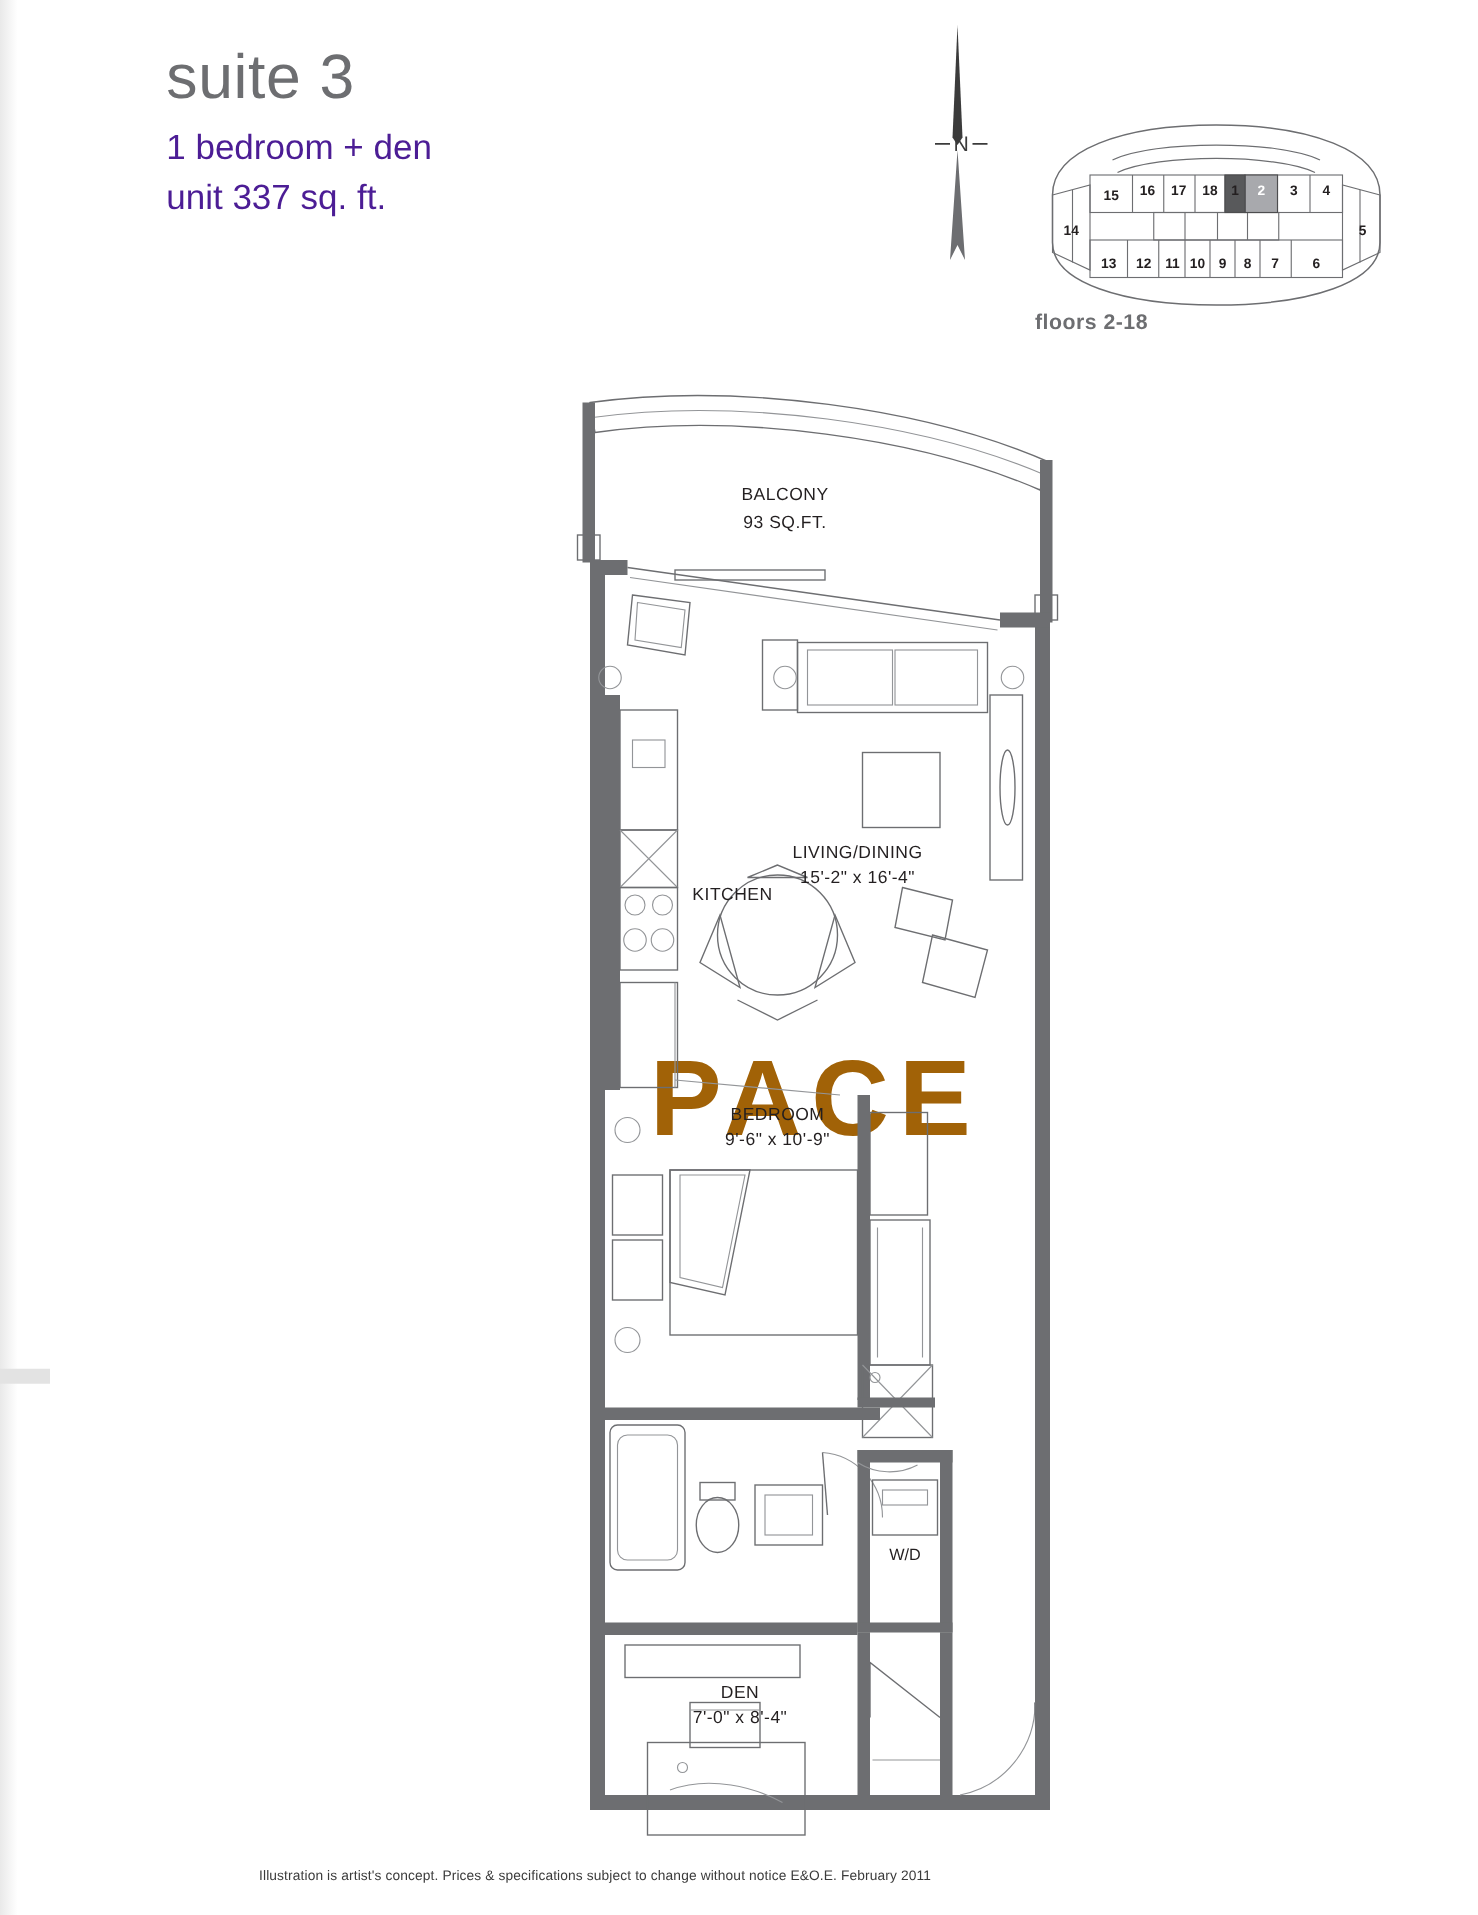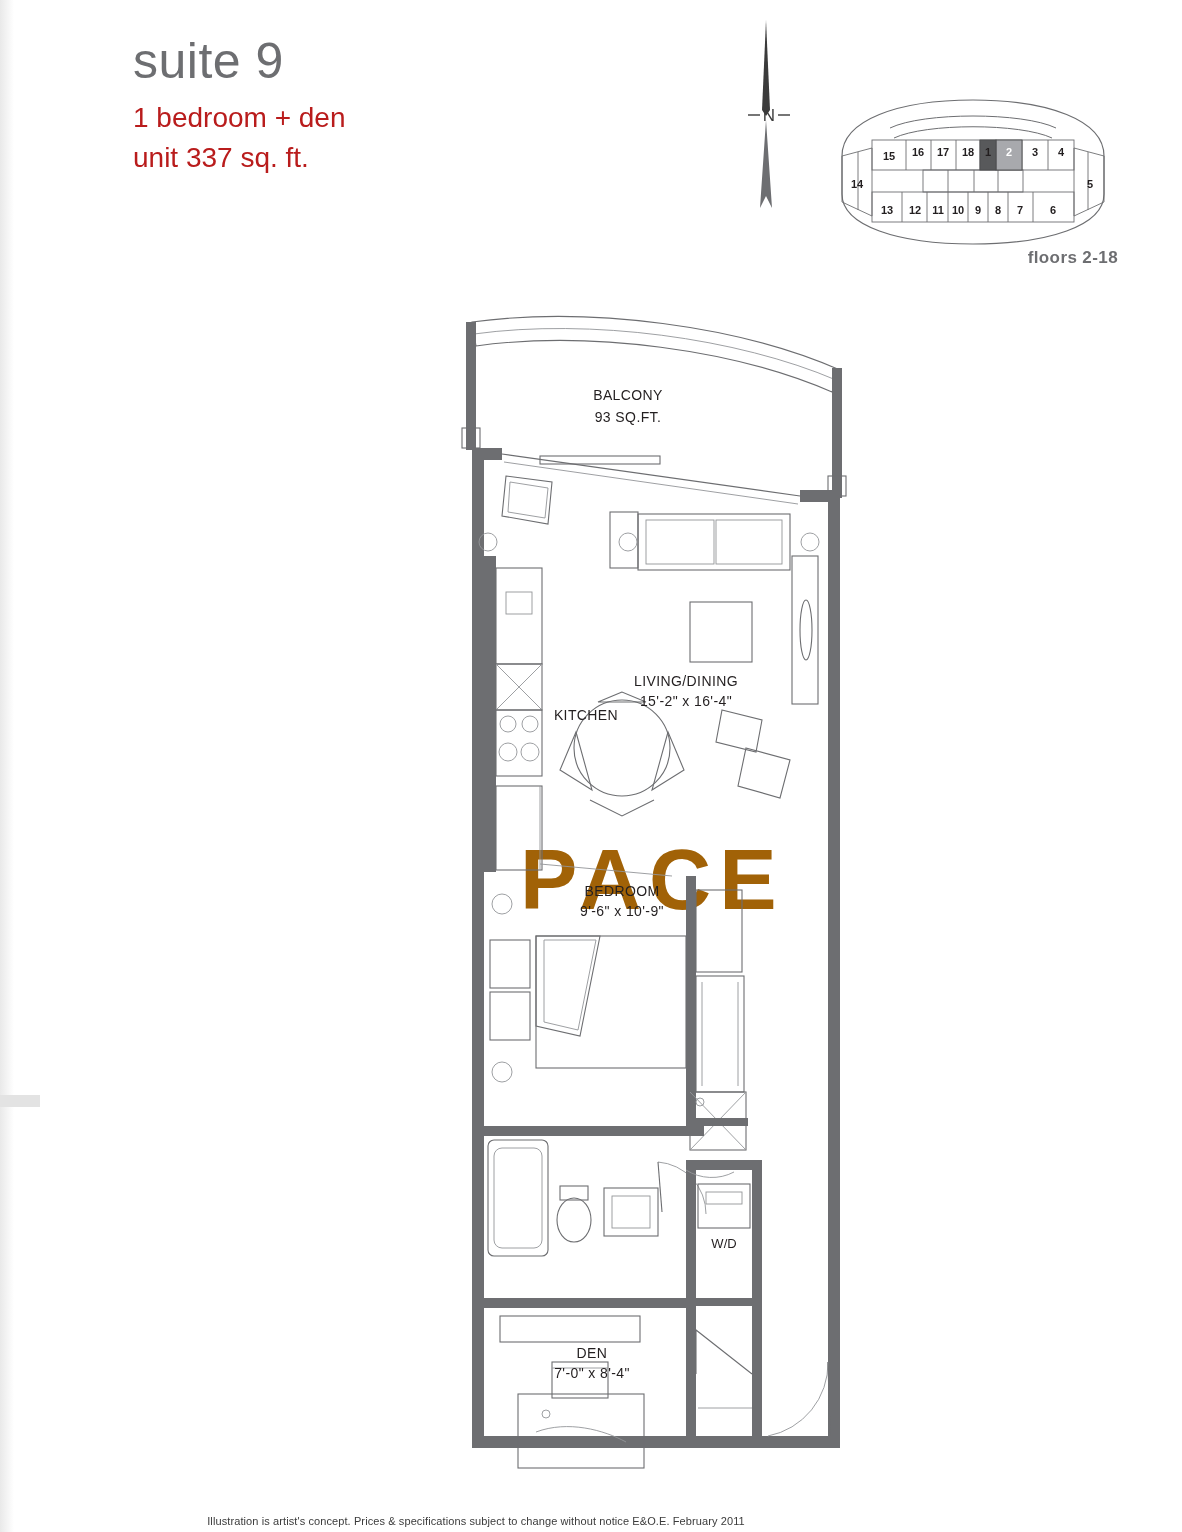--- a/index.html
+++ b/index.html
@@ -44,21 +44,21 @@
   .suite-title {
     font-size: 50px;
     font-weight: 400;
     color: #6d6e71;
     letter-spacing: 0.5px;
     line-height: 1;
     margin: 0 0 12px 0;
   }
   .title-line {
     font-size: 28px;
-    color: #b91c1c;
+    color: #4c1d95;
     line-height: 1.42;
     white-space: nowrap;
   }
 
   
   .north {
     position: absolute;
     left: 726px;
     top: 20px;
     width: 90px;
@@ -74,21 +74,21 @@
     width: 290px;
     height: 190px;
     font-weight: bold;
   }
   .keyplan svg { display: block; }
   .keyplan-caption {
     position: absolute;
     left: 0;
     top: 150px;
     width: 290px;
-    text-align: right;
+    text-align: left;
     font-size: 17px;
     color: #6d6e71;
     letter-spacing: 0.4px;
   }
 
   
   .floorplan {
     position: absolute;
     left: 440px;
     top: 300px;
@@ -100,21 +100,20 @@
   
   .footer {
     position: absolute;
     left: 0;
     top: 1495px;
     width: 952px;
     text-align: center;
     font-size: 11px;
     color: #3b3b3b;
     letter-spacing: 0.1px;
-    margin-top: 20px;
   }
 
   
   .watermark {
     position: absolute;
     left: 520px;
     top: 830px;
     font-size: 86px;
     color: #a16207;
     letter-spacing: 8px;
@@ -125,21 +124,21 @@
 </style>
 </head>
 <body>
 
 <div id="page">
 
   <div class="page-edge"></div>
   <div class="page-edge-b"></div>
 
   <div class="title-block">
-    <div class="suite-title">suite 9</div>
+    <div class="suite-title">suite 3</div>
     <div class="title-line">1 bedroom + den</div>
     <div class="title-line">unit 337 sq. ft.</div>
   </div>
 
   <div class="north">
     <svg width="90" height="190" viewBox="0 0 90 190">
       <polygon points="40,0 44,90 40,96 36,90" fill="#3b3b3b"></polygon>
       <polygon points="40,100 46,188 40,176 34,188" fill="#6d6e71"></polygon>
       <line x1="22" y1="95" x2="34" y2="95" stroke="#3b3b3b" stroke-width="1.4"></line>
       <line x1="52" y1="95" x2="64" y2="95" stroke="#3b3b3b" stroke-width="1.4"></line>

